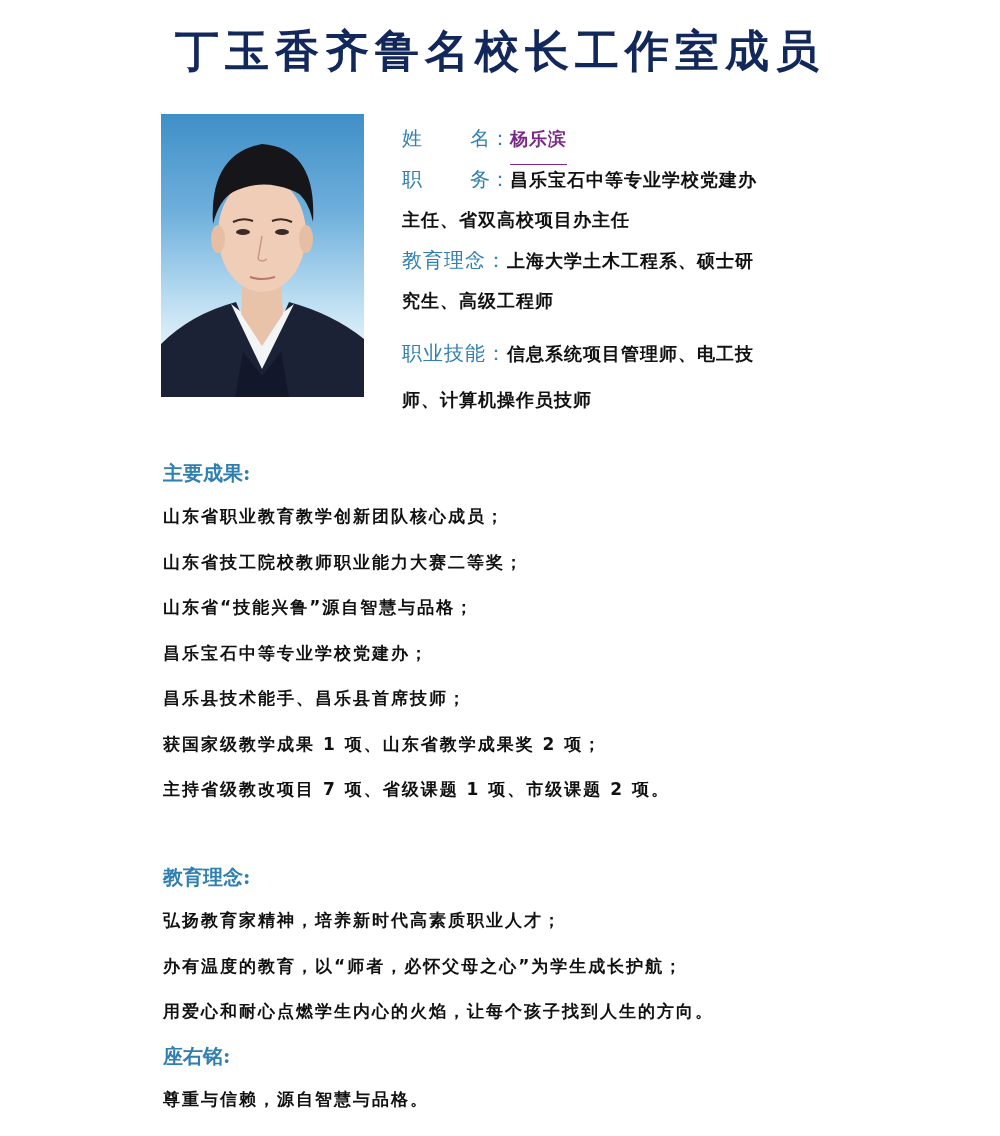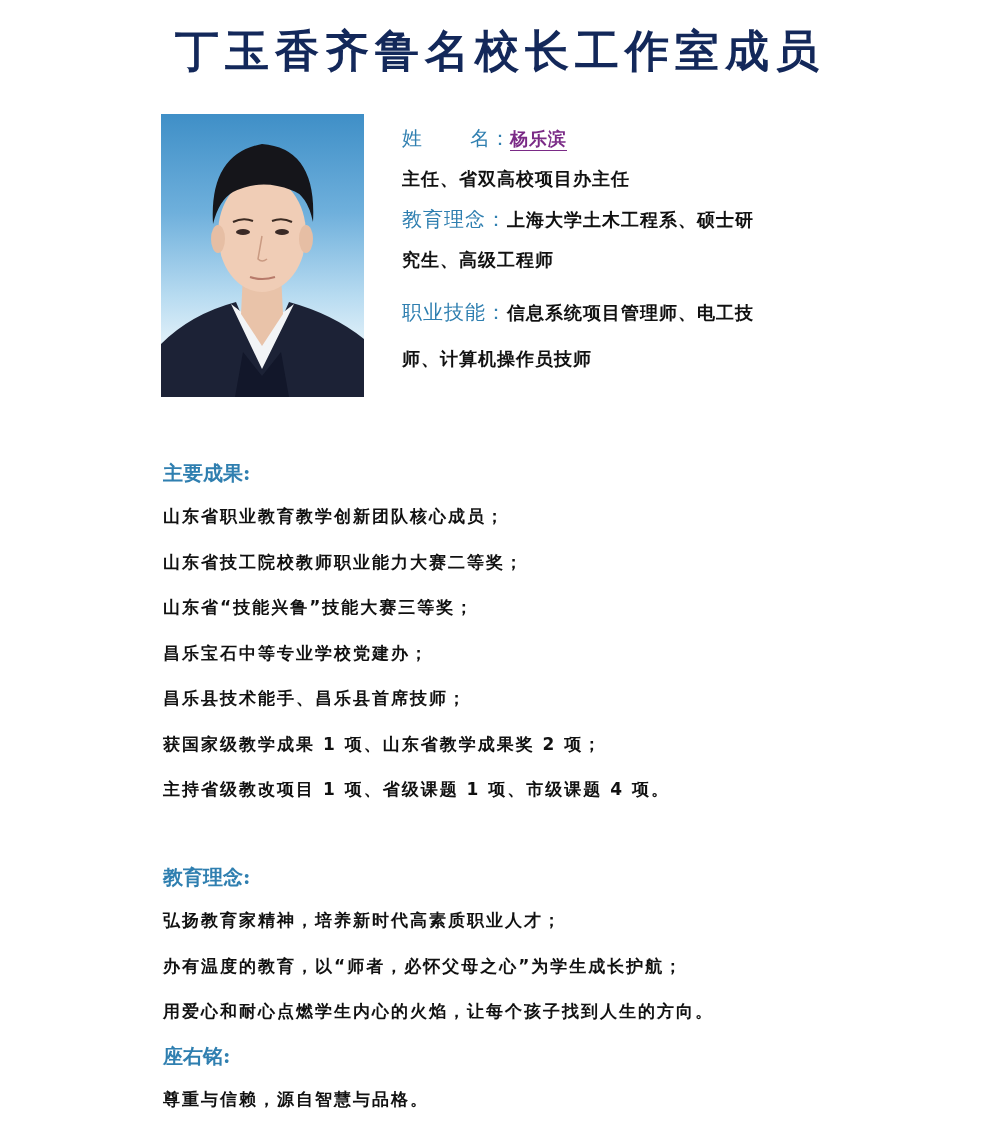--- a/index.html
+++ b/index.html
@@ -54,21 +54,21 @@
       font-weight: normal;
       color: #2f7fb0;
       font-size: 20px;
       text-align: right;
     }
     .info-label.spaced { letter-spacing: 48px; }
     .info-label .colon { letter-spacing: 0; }
     .name-value {
       color: #7a2a86;
       border-bottom: 1px solid #7a2a86;
-      padding-bottom: 1px;
+      padding-bottom: 15px;
     }
     .section {
       position: absolute;
       left: 163px;
       width: 700px;
     }
     .section-heading {
       font-family: "DejaVu Serif", "Liberation Serif", serif;
       font-size: 20px;
       color: #2f7fb0;
@@ -116,40 +116,43 @@
     <path d="M101 122 L97 145 Q101 149 106 145" stroke="#c99a82" stroke-width="1.5" fill="none"></path>
 
     <path d="M89 163 Q101 167 114 163" stroke="#b77a6a" stroke-width="2" fill="none"></path>
   </svg>
 </div>
 
 <div class="info">
   <div class="info-row">
     <span class="info-label spaced"><span>姓</span><span style="letter-spacing:0">名</span><span class="colon">：</span></span><span class="name-value">杨乐滨</span>
   </div>
+  <div class="info-row">
+    <span class="info-label spaced"><span>职</span><span style="letter-spacing:0">务</span><span class="colon">：</span></span><span>昌乐宝石中等专业学校党建办</span>
+  </div>
   <div class="info-row">主任、省双高校项目办主任</div>
   <div class="info-row">
     <span class="info-label"><span>教育理念</span><span>：</span></span><span>上海大学土木工程系、硕士研</span>
   </div>
   <div class="info-row" style="margin-bottom:12px;">究生、高级工程师</div>
   <div class="info-row">
     <span class="info-label"><span>职业技能</span><span>：</span></span><span>信息系统项目管理师、电工技</span>
   </div>
   <div class="info-row" style="margin-top:6px;">师、计算机操作员技师</div>
 </div>
 
 <div class="section" style="top:460px;">
   <h2 class="section-heading">主要成果:</h2>
   <div class="section-item first">山东省职业教育教学创新团队核心成员；</div>
   <div class="section-item">山东省技工院校教师职业能力大赛二等奖；</div>
-  <div class="section-item">山东省“技能兴鲁”技能大赛三等奖；</div>
+  <div class="section-item">山东省“技能兴鲁”源自智慧与品格；</div>
   <div class="section-item">昌乐宝石中等专业学校党建办；</div>
   <div class="section-item">昌乐县技术能手、昌乐县首席技师；</div>
   <div class="section-item">获国家级教学成果 1 项、山东省教学成果奖 2 项；</div>
-  <div class="section-item">主持省级教改项目 1 项、省级课题 1 项、市级课题 4 项。</div>
+  <div class="section-item">主持省级教改项目 7 项、省级课题 1 项、市级课题 2 项。</div>
 </div>
 
 <div class="section" style="top:864px;">
   <h2 class="section-heading">教育理念:</h2>
   <div class="section-item first">弘扬教育家精神，培养新时代高素质职业人才；</div>
   <div class="section-item">办有温度的教育，以“师者，必怀父母之心”为学生成长护航；</div>
   <div class="section-item">用爱心和耐心点燃学生内心的火焰，让每个孩子找到人生的方向。</div>
 </div>
 
 <div class="section" style="top:1043px;">

